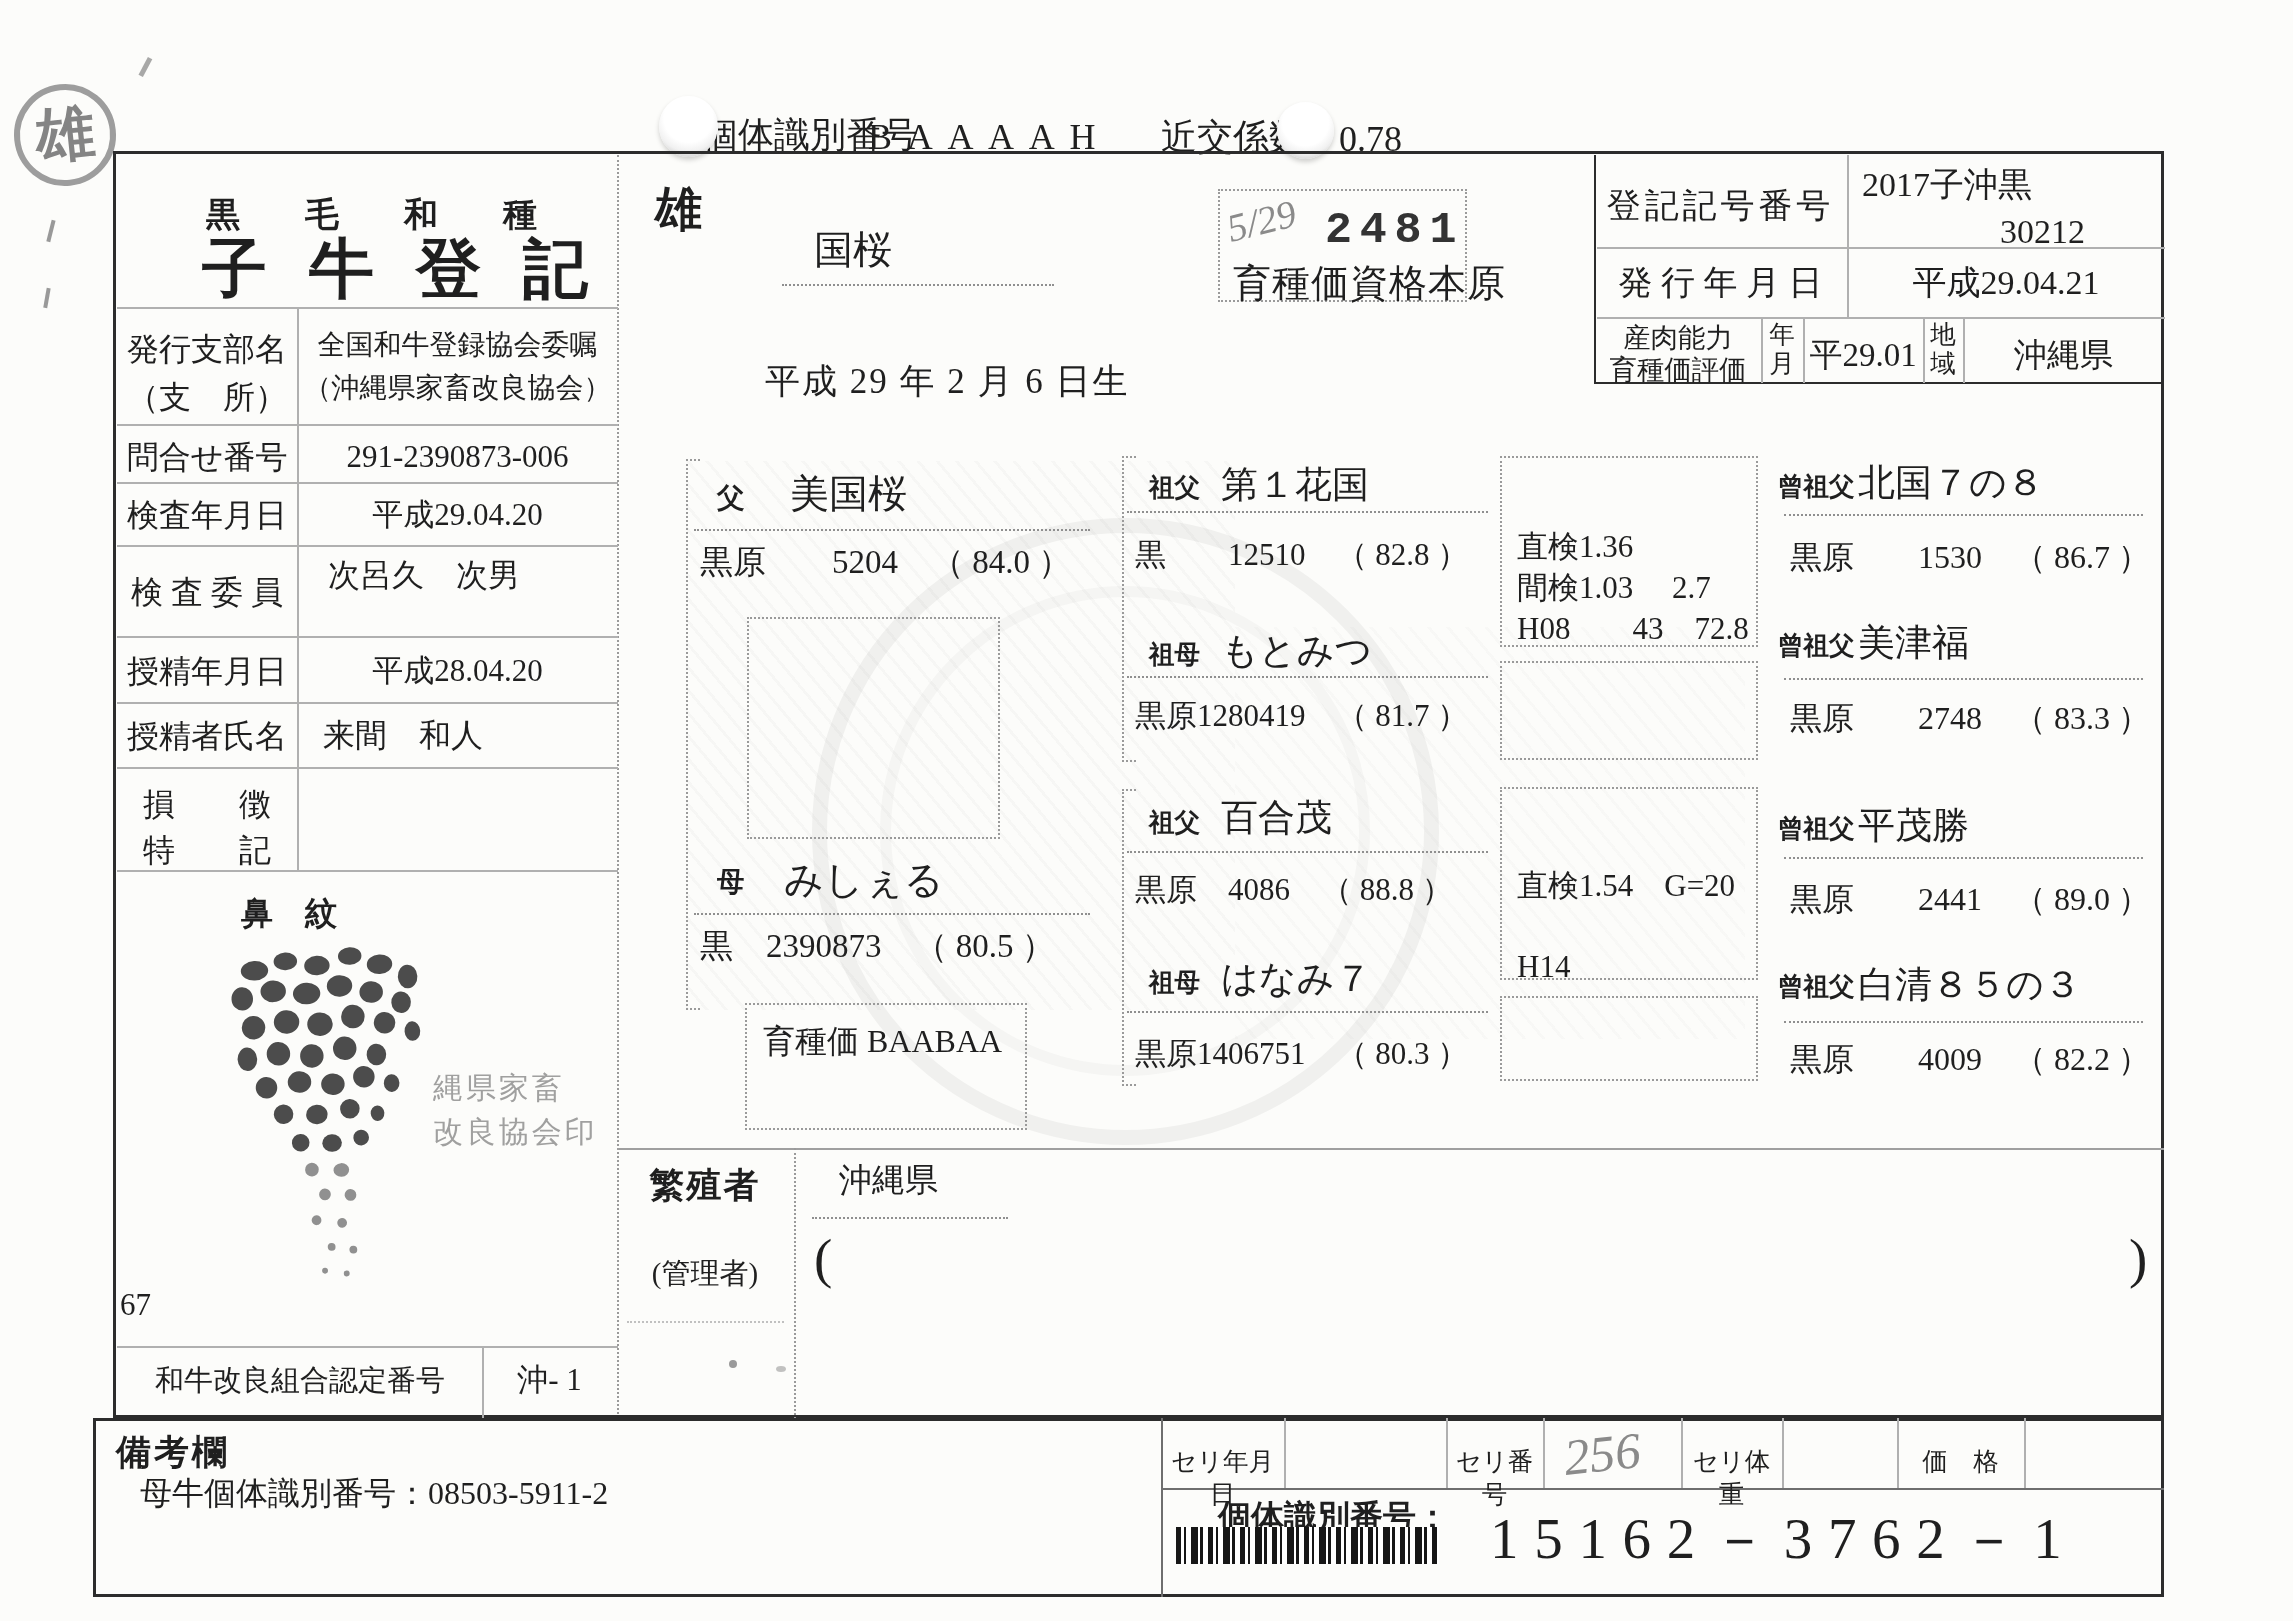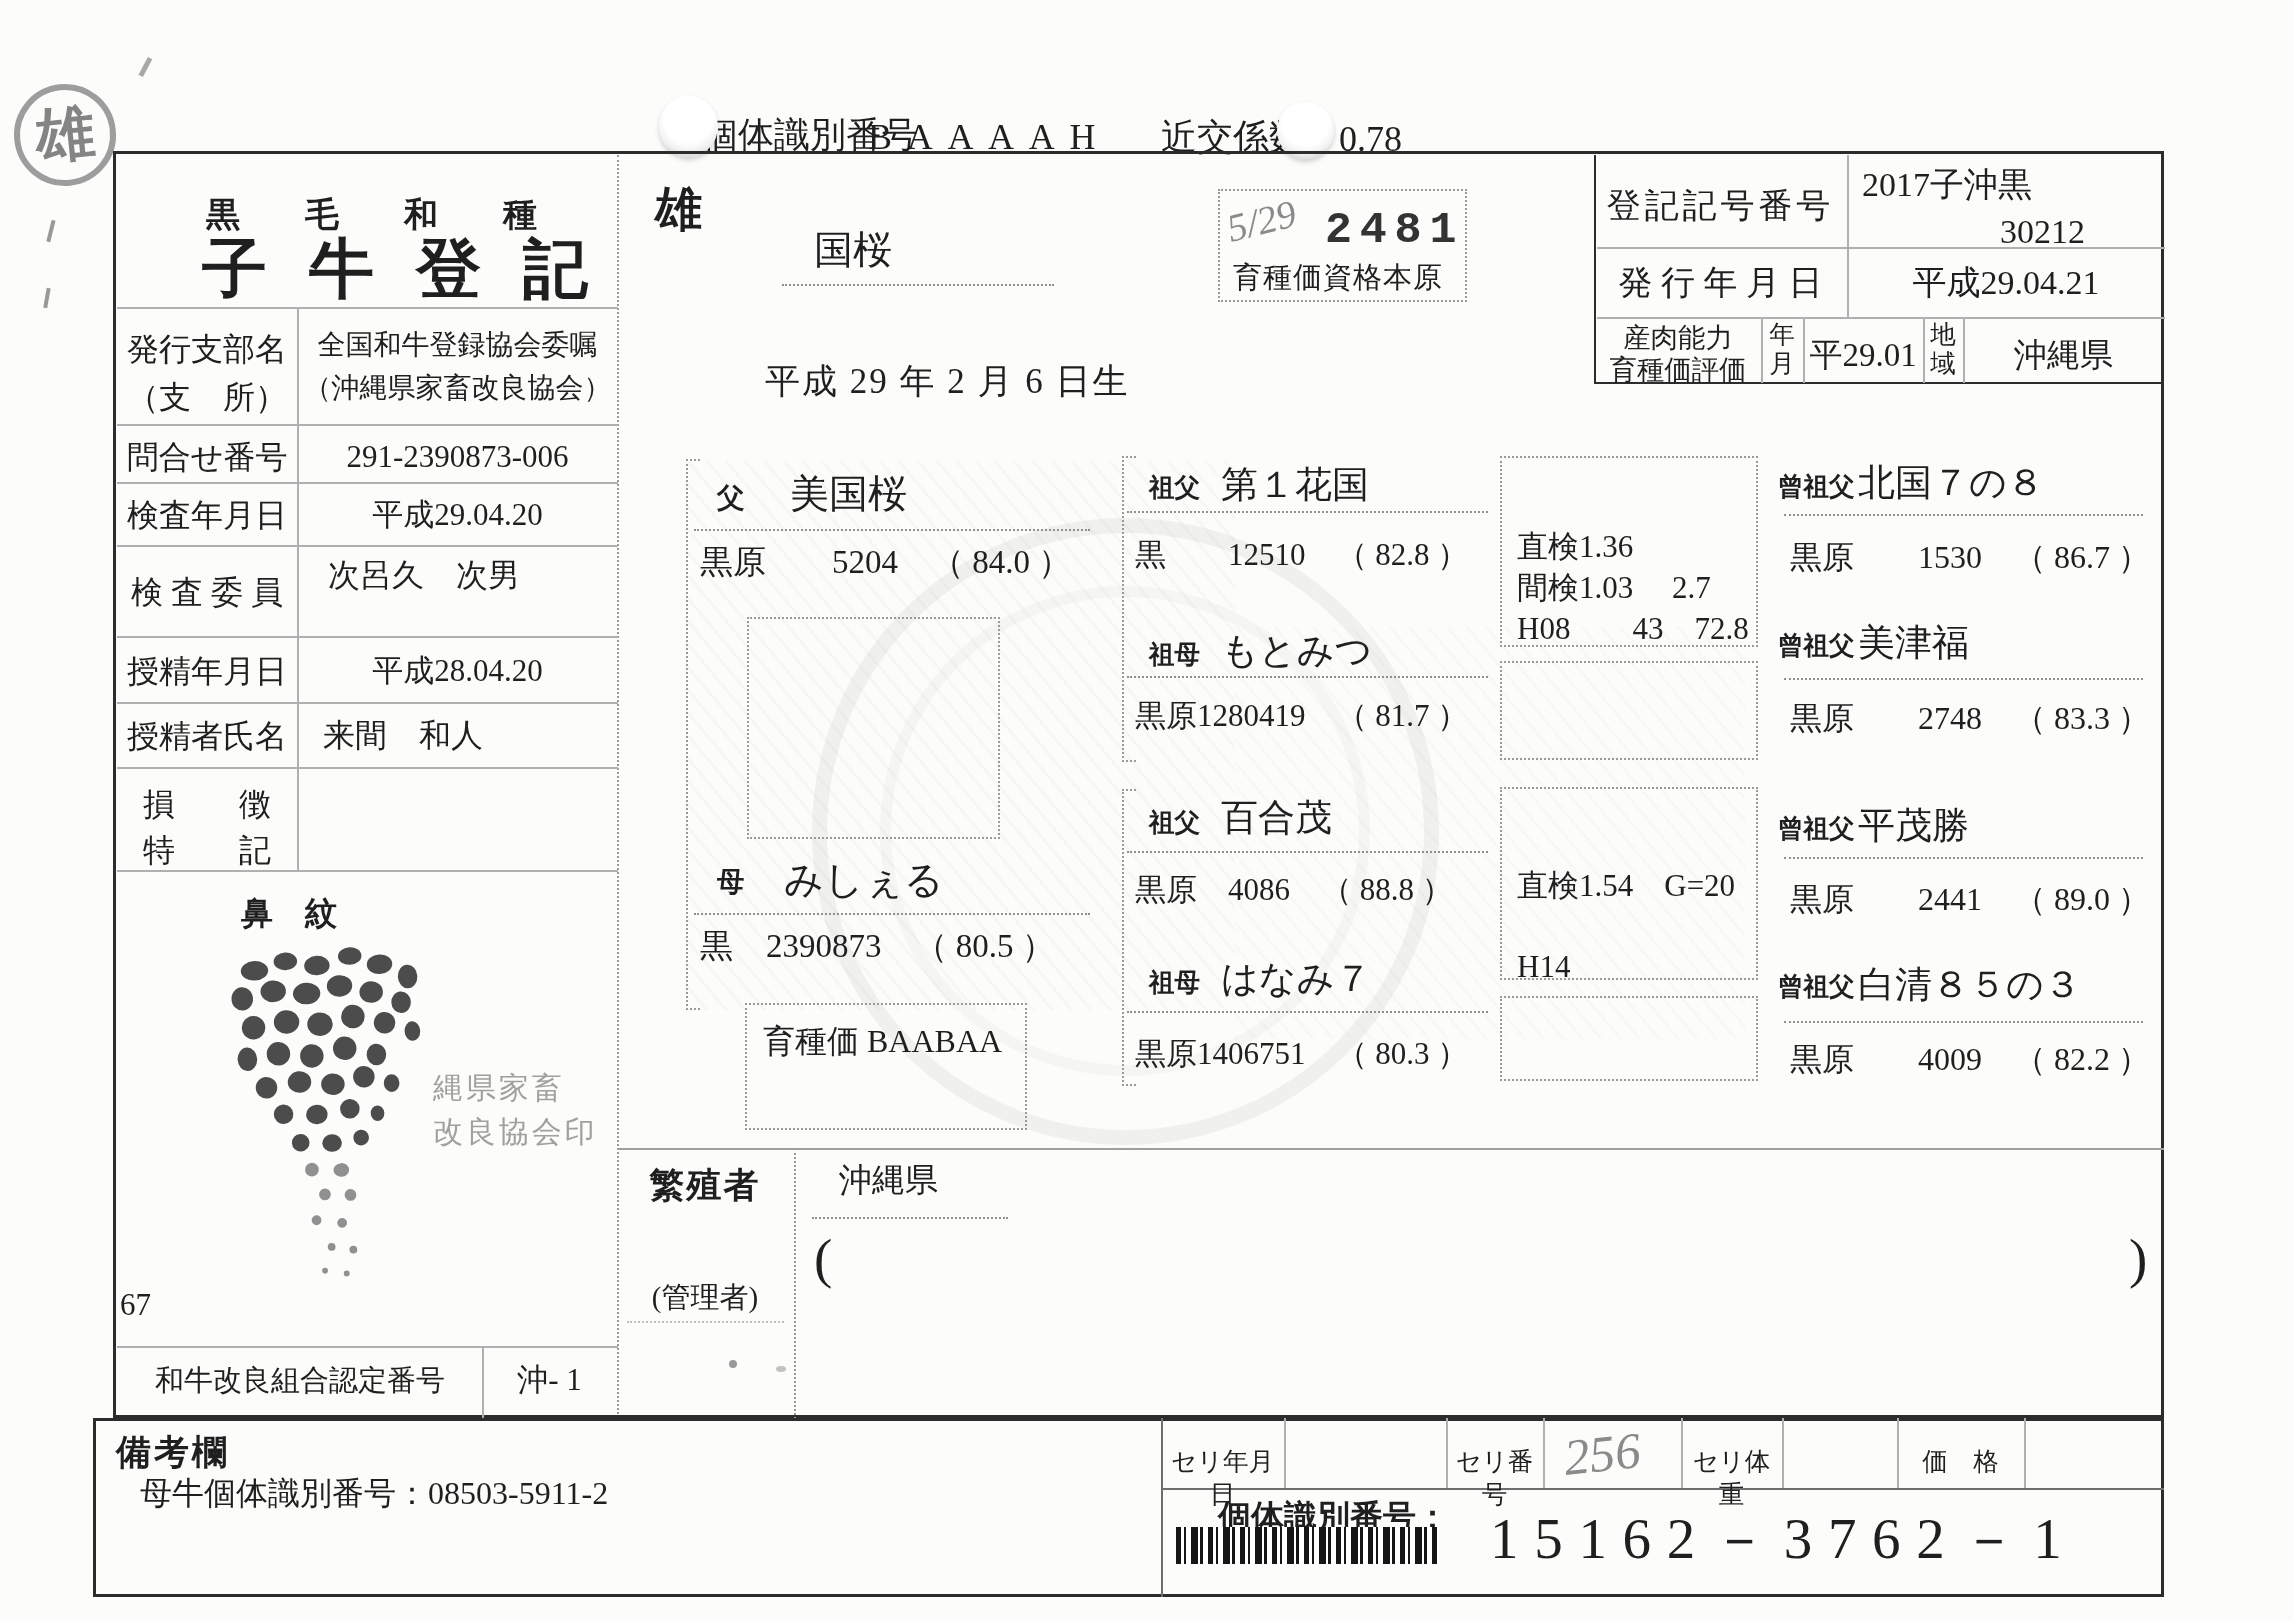--- a/index.html
+++ b/index.html
@@ -190,21 +190,21 @@
 域</div>
   <div class="t c" style="left:1963px; width:201px; top:334px; font-size:33px;">沖縄県</div>
 
   <div class="t g" style="left:655px; top:178px; font-size:47px;">雄</div>
   <div class="t" style="left:814px; top:225px; font-size:39px;">国桜</div>
   <div class="hdot" style="left:782px; top:284px; width:272px;"></div>
 
   <div class="dbox" style="left:1218px; top:189px; width:249px; height:113px;"></div>
   <div class="t hw" style="left:1227px; top:196px; font-size:39px; transform:rotate(-14deg);">5/29</div>
   <div class="t mono" style="left:1325px; top:202px; font-size:45px; letter-spacing:7.8px; color:#333; font-weight:600;">2481</div>
-  <div class="t" style="left:1233px; top:259px; font-size:29px; letter-spacing:1px;">育種価資格本原</div>
+  <div class="t" style="left:1233px; top:259px; font-size:38px; letter-spacing:1px;">育種価資格本原</div>
 
   <div class="t" style="left:765px; top:359px; font-size:35px; letter-spacing:2px;">平成 29 年 2 月 6 日生</div>
 
   <div class="bracket" style="left:686px; top:459px; height:551px;"></div>
   <div class="t g" style="left:717px; top:480px; font-size:27.4px;">父</div>
   <div class="t" style="left:790px; top:469px; font-size:39px;">美国桜</div>
   <div class="hdot" style="left:694px; top:529px; width:396px;"></div>
   <div class="t" style="left:700px; top:541px; font-size:33px;">黒原　　5204　（ 84.0 ）</div>
 
   <div class="dbox" style="left:747px; top:617px; width:253px; height:222px;"></div>
@@ -264,21 +264,21 @@
   <div class="t" style="left:1790px; top:879px; font-size:32px;">黒原　　2441　（ 89.0 ）</div>
 
   <div class="t g" style="left:1778px; top:970px; font-size:25.5px;">曾祖父</div>
   <div class="t" style="left:1858px; top:961px; font-size:37px;">白清８５の３</div>
   <div class="hdot" style="left:1784px; top:1021px; width:359px;"></div>
   <div class="t" style="left:1790px; top:1039px; font-size:32px;">黒原　　4009　（ 82.2 ）</div>
 
   <div class="hl" style="left:617px; top:1148px; width:1547px; border-top-color:#9f9f9f;"></div>
   <div class="vdot" style="left:794px; top:1148px; height:271px;"></div>
   <div class="t c g" style="left:617px; width:176px; top:1162px; font-size:35px; letter-spacing:2px;">繁殖者</div>
-  <div class="t c" style="left:617px; width:176px; top:1255px; font-size:29px;margin-top:24px;">(管理者)</div>
+  <div class="t c" style="left:617px; width:176px; top:1255px; font-size:29px;">(管理者)</div>
   <div class="hdot" style="left:627px; top:1321px; width:157px; border-top-color:#c0c0c0;"></div>
   <div class="t" style="left:839px; top:1159px; font-size:33px;">沖縄県</div>
   <div class="hdot" style="left:812px; top:1217px; width:196px;"></div>
   <div class="t" style="left:814px; top:1223px; font-size:55px;">(</div>
   <div class="t" style="left:2129px; top:1223px; font-size:55px;">)</div>
   <div class="speck" style="left:729px; top:1360px; width:7.8px; height:7.8px;"></div>
   <div class="speck" style="left:776px; top:1366px; width:9.8px; height:5.9px; opacity:.6;"></div>
 
   <div class="mainbox" style="left:93px; top:1418px; width:2071px; height:179px;"></div>
   <div class="vl" style="left:1161px; top:1418px; height:179px; border-left-color:#6e6e6e;"></div>

